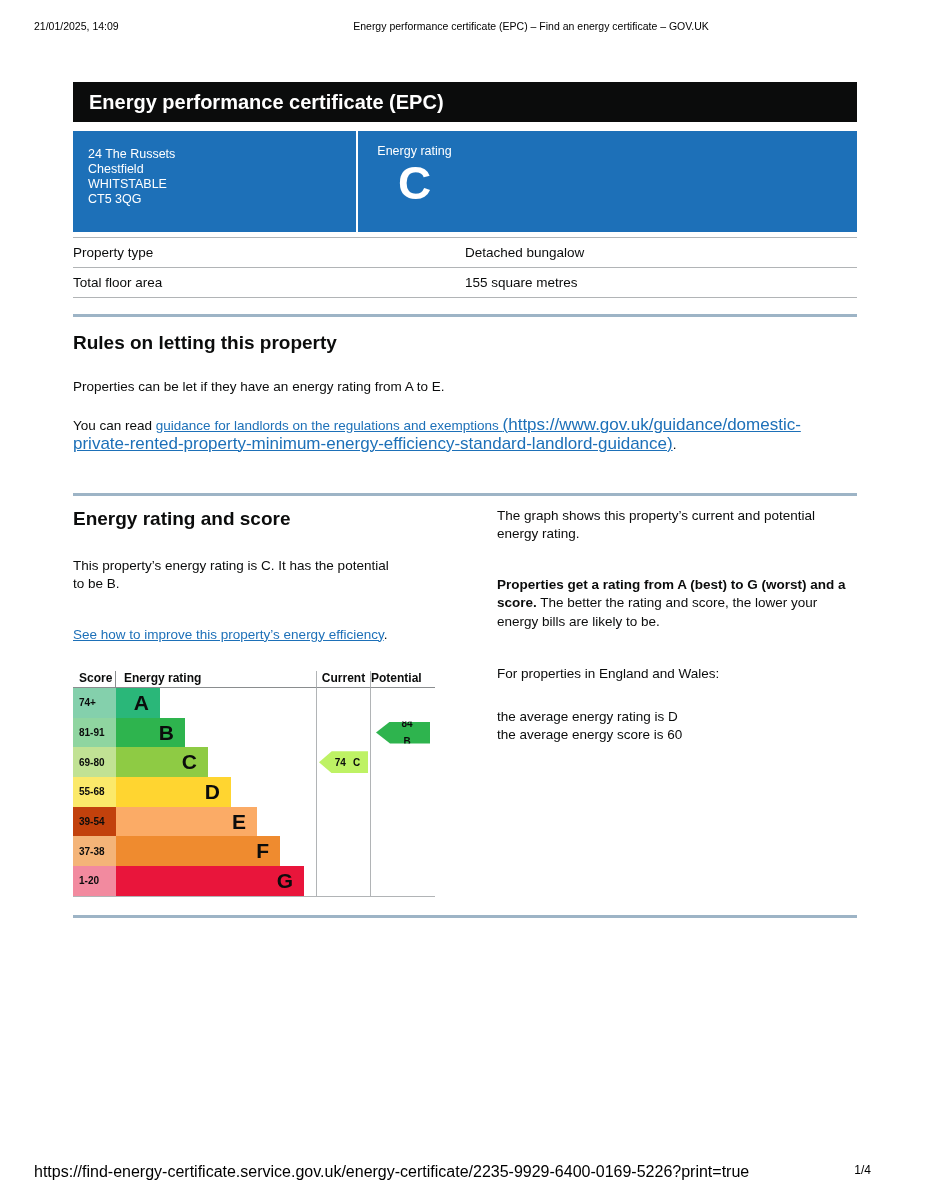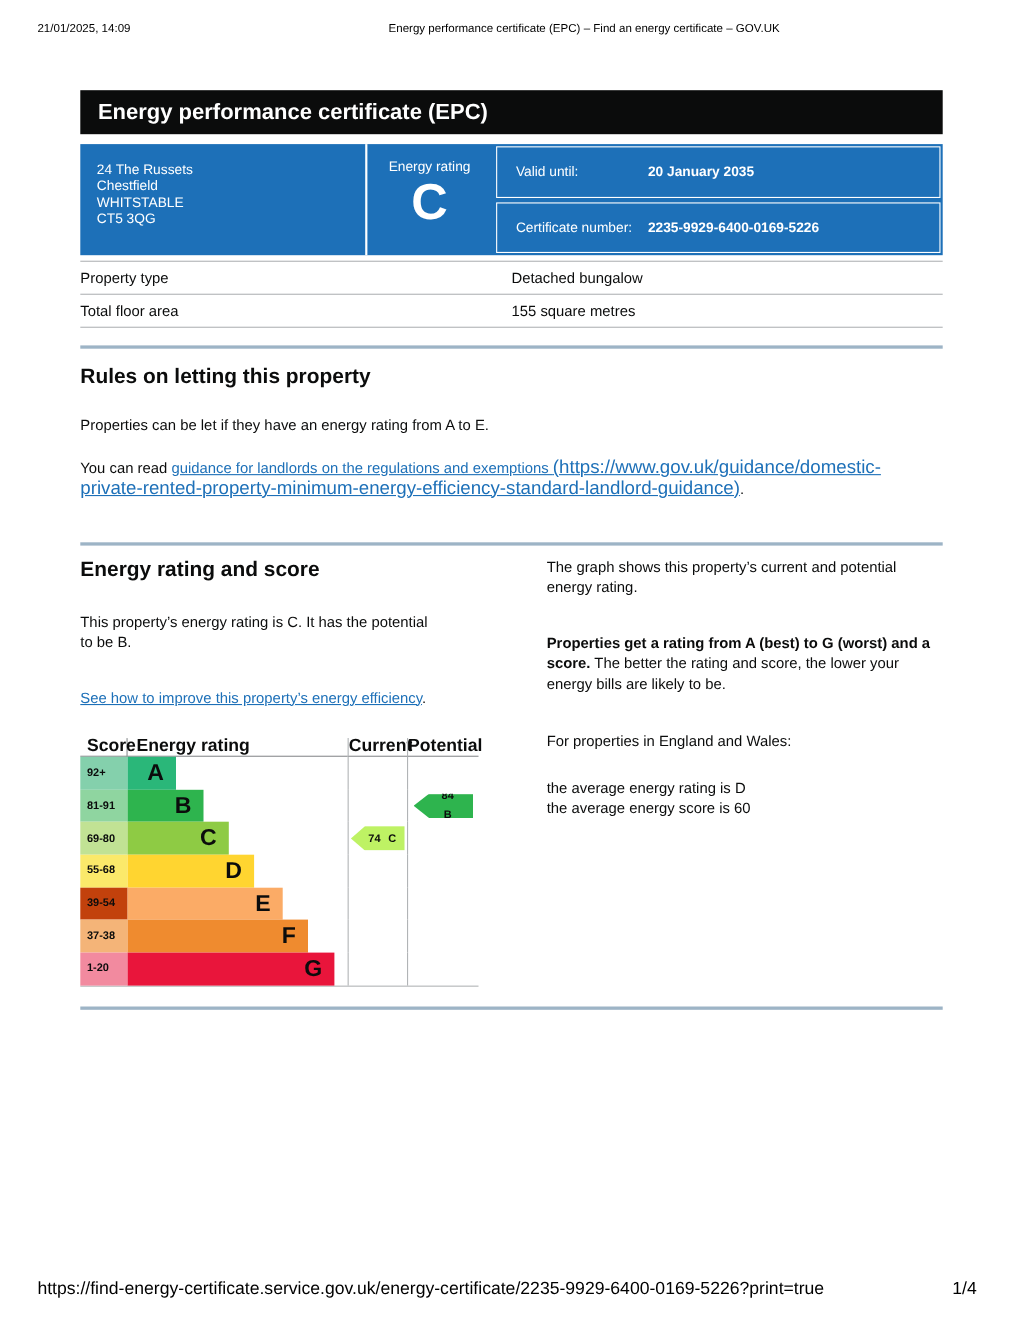--- a/index.html
+++ b/index.html
@@ -3,28 +3,28 @@
 <meta charset="utf-8">
 <style>
   * { margin:0; padding:0; box-sizing:border-box; }
   body { width:928px; height:1200px; background:#fff; font-family:"Liberation Sans","DejaVu Sans",sans-serif; color:#0b0c0c; }
   .page { position:relative; width:928px; height:1200px; overflow:hidden; }
 
   
   .print-datetime { position:absolute; top:20px; left:34px; font-size:10.5px; color:#000; }
   .print-title { position:absolute; top:20px; left:531px; transform:translateX(-50%); font-size:10.5px; color:#000; white-space:nowrap; }
   .print-url { position:absolute; top:1163px; left:34px; font-size:16px; color:#000; }
-  .print-page-num { position:absolute; top:1163px; right:40px; font-size:16px; color:#000; }
+  .print-page-num { position:absolute; top:1163px; right:57px; font-size:12px; color:#000; }
 
   .content { position:absolute; top:82px; left:73px; width:784px; }
 
   .banner { height:40px; background:#0b0c0c; color:#fff; font-size:20px; font-weight:700; line-height:40px; padding-left:16px; }
 
   .blue-panel { margin-top:9px; height:101px; background:#1d70b8; color:#fff; display:flex; }
-  .bp-address { width:259px; padding:16px 0 0 15px; font-size:12.5px; line-height:15px; }
+  .bp-address { width:283px; padding:16px 0 0 15px; font-size:12.5px; line-height:15px; }
   .bp-vline { width:2px; background:#fff; }
   .bp-rating { width:113px; text-align:center; }
   .bp-rating-label { font-size:12.5px; margin-top:13px; }
   .bp-rating-letter { font-size:46px; font-weight:700; line-height:48px; margin-top:1px; }
   .bp-right { flex:1; display:flex; flex-direction:column; gap:4px; padding:2px 2px 2px 4px; }
   .bp-box { flex:1; border:1px solid #fff; display:flex; align-items:center; font-size:12.5px; }
   .bp-box-label { width:137px; padding-left:17px; }
   .bp-box-value { font-weight:700; }
 
   .prop-table { margin-top:5px; border-top:1px solid #b1b4b6; font-size:13.5px; }
@@ -50,25 +50,25 @@
   .left-p1 { margin-top:27px; max-width:320px; }
   .improve-link-p { margin-top:32px; max-width:330px; }
   .right-p1 { max-width:330px; }
   .right-p2 { margin-top:32px; }
   .right-p3 { margin-top:34px; }
   .right-list { margin-top:24px; font-size:13.5px; line-height:18.5px; }
 
   
   .epc-chart { margin-top:27px; width:362px; border-bottom:1px solid #b1b4b6; }
   .chart-row { display:flex; height:29.7px; }
-  .chart-header { height:17px; font-size:16px; font-weight:700; }
+  .chart-header { height:17px; font-size:12px; font-weight:700; }
   .c-score { width:43px; padding-left:6px; }
   .c-rating { width:200px; padding-left:8px; }
   .c-current { width:54px; text-align:center; }
-  .c-potential { width:65px; text-align:right; }
+  .c-potential { width:65px; text-align:left; }
   .chart-header > div { border-bottom:1px solid #8a8d8f; line-height:15px; }
   .chart-header .c-score { border-right:1px solid #8a8d8f; }
   .chart-header .c-current, .chart-header .c-potential { border-left:1px solid #b1b4b6; }
   .score-cell { width:43px; padding-left:6px; display:flex; align-items:center; font-size:10px; font-weight:700; }
   .bar-cell { width:200px; }
   .bar { height:100%; display:flex; align-items:center; justify-content:flex-end; padding-right:11px; font-size:21px; font-weight:700; color:#0b0c0c; }
   .cur-cell, .pot-cell { border-left:1px solid #b1b4b6; display:flex; align-items:center; justify-content:center; }
   .cur-cell { width:54px; }
   .pot-cell { width:65px; }
   .arrow { height:22px; display:flex; align-items:center; justify-content:center; gap:7px; font-size:10px; font-weight:700; color:#0b0c0c; clip-path:polygon(0% 50%,26% 0%,100% 0%,100% 100%,26% 100%); padding-left:8px; }
@@ -92,30 +92,20 @@
         <div>24 The Russets</div>
         <div>Chestfield</div>
         <div>WHITSTABLE</div>
         <div>CT5 3QG</div>
       </div>
       <div class="bp-vline"></div>
       <div class="bp-rating">
         <div class="bp-rating-label">Energy rating</div>
         <div class="bp-rating-letter">C</div>
       </div>
-      <div class="bp-right">
-        <div class="bp-box">
-          <div class="bp-box-label">Valid until:</div>
-          <div class="bp-box-value">20 January 2035</div>
-        </div>
-        <div class="bp-box">
-          <div class="bp-box-label">Certificate number:</div>
-          <div class="bp-box-value">2235-9929-6400-0169-5226</div>
-        </div>
-      </div>
     </div>
 
     <div class="prop-table">
       <div class="prop-row">
         <div class="prop-label">Property type</div>
         <div>Detached bungalow</div>
       </div>
       <div class="prop-row">
         <div class="prop-label">Total floor area</div>
         <div>155 square metres</div>
@@ -138,21 +128,21 @@
 
         <div class="epc-chart">
           <div class="chart-row chart-header">
             <div class="c-score">Score</div>
             <div class="c-rating">Energy rating</div>
             <div class="c-current">Current</div>
             <div class="c-potential">Potential</div>
           </div>
 
           <div class="chart-row">
-            <div class="score-cell" style="background: rgb(132, 208, 172);">92+</div>
+            <div class="score-cell" style="background: rgb(132, 208, 172);">74+</div>
             <div class="bar-cell">
                 <div class="bar" style="background: rgb(42, 183, 121); width: 22%;">A</div>
               </div>
             <div class="cur-cell"></div>
             <div class="pot-cell"></div>
           </div>
           <div class="chart-row">
             <div class="score-cell" style="background: rgb(143, 213, 160);">81-91</div>
             <div class="bar-cell">
                 <div class="bar" style="background: rgb(46, 180, 78); width: 34.5%;">B</div>

